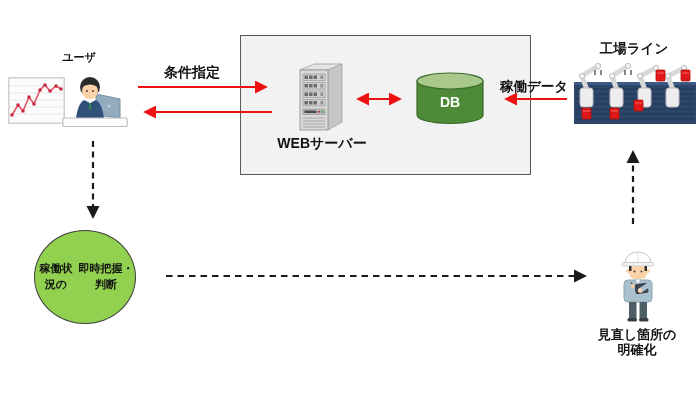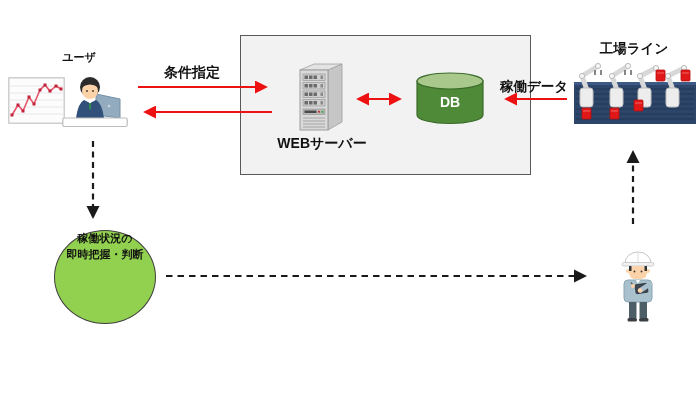--- a/index.html
+++ b/index.html
@@ -11,23 +11,23 @@
   .lbl {
     position:absolute; transform:translateX(-50%);
     font-weight:bold; color:#111; white-space:nowrap; text-align:center;
   }
   .system-box {
     position:absolute; left:240px; top:35px; width:291px; height:140px;
     background:#f2f2f2; border:1.6px solid #595959; box-sizing:border-box;
   }
   .overlay { position:absolute; left:0; top:0; pointer-events:none; }
   .outcome-circle {
-    position:absolute; left:54px; top:230px; width:102px; height:94px;
+    position:absolute; left:34px; top:230px; width:102px; height:94px;
     background:#92d050; border:1.5px solid #3f3f3f; border-radius:50%;
-    display:flex; flex-direction:column; align-items:center; justify-content:flex-start;
+    display:flex; flex-direction:row; align-items:center; justify-content:space-between;
     font-weight:bold; font-size:11px; line-height:1.45; color:#111; text-align:center;
     box-sizing:border-box;
   }
   .db-label {
     position:absolute; left:450px; top:94px; transform:translateX(-50%);
     color:#fff; font-weight:bold; font-size:14px;
   }
   .worker-label {
     position:absolute; left:637px; top:327px; transform:translateX(-50%);
     font-weight:bold; font-size:13px; line-height:1.18; color:#111; text-align:center; white-space:nowrap;
@@ -226,14 +226,18 @@
     <line x1="93" y1="141" x2="93" y2="217" stroke="#1a1a1a" stroke-width="2.2" stroke-dasharray="6 4.5" marker-end="url(#blackhead)"></line>
     <line x1="166" y1="276" x2="585" y2="276" stroke="#1a1a1a" stroke-width="2.2" stroke-dasharray="6.5 5" marker-end="url(#blackhead)"></line>
     <line x1="633" y1="224" x2="633" y2="152" stroke="#1a1a1a" stroke-width="2.2" stroke-dasharray="6 4.5" marker-end="url(#blackhead)"></line>
   </svg>
 
   <div class="lbl" style="left:79px;top:50px;font-size:11px;">ユーザ</div>
   <div class="lbl" style="left:192px;top:64px;font-size:14px;">条件指定</div>
   <div class="lbl" style="left:322px;top:135px;font-size:14px;">WEBサーバー</div>
   <div class="lbl" style="left:634px;top:40px;font-size:13.5px;">工場ライン</div>
   <div class="lbl" style="left:534px;top:78px;font-size:13.5px;">稼働データ</div>
+  <div class="worker-label">
+    <div>見直し箇所の</div>
+    <div>明確化</div>
+  </div>
 
 </div>
 
 </body></html>

